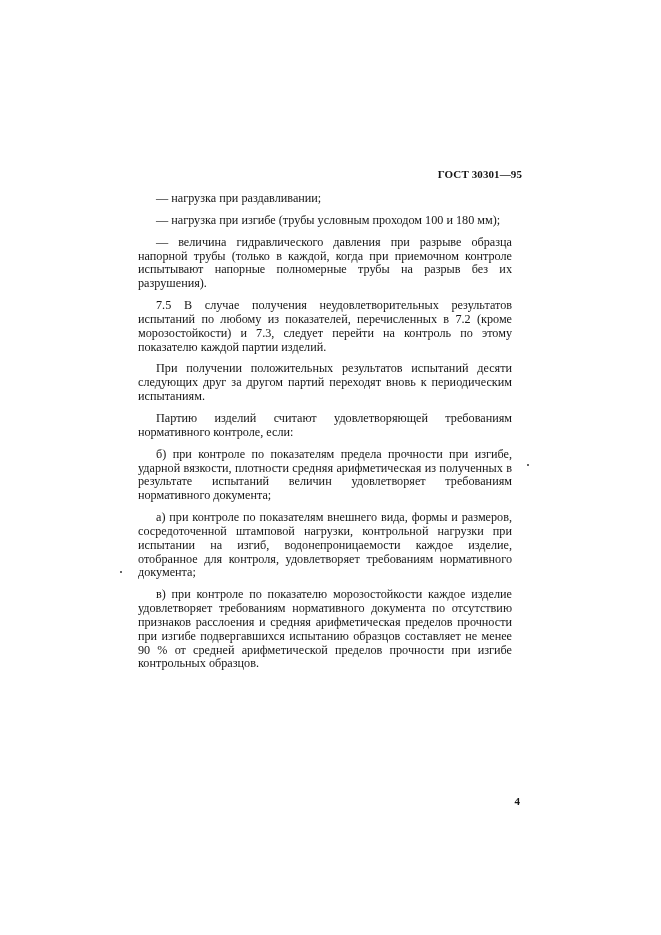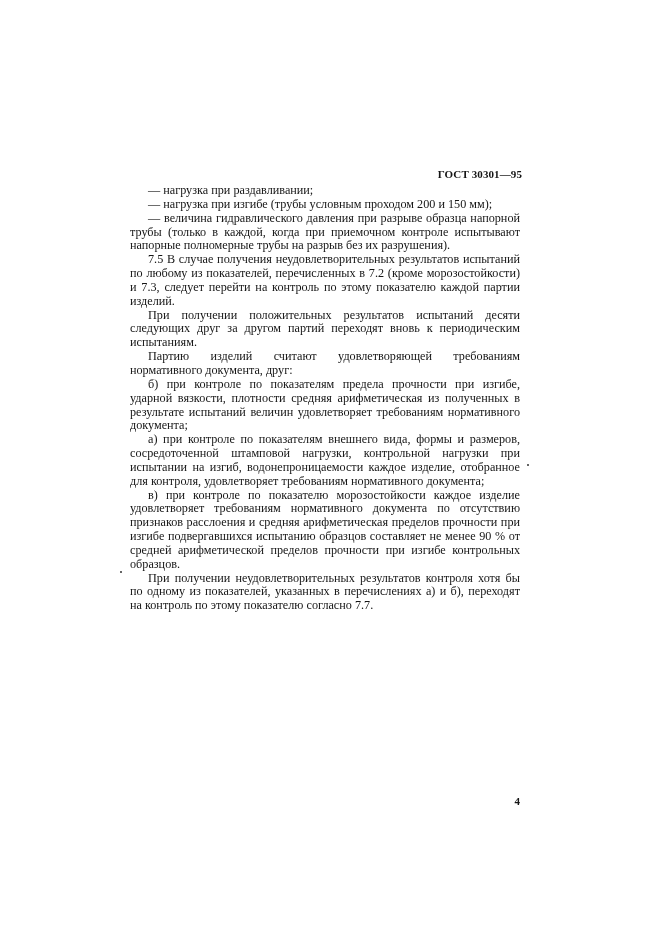--- a/index.html
+++ b/index.html
@@ -1,37 +1,36 @@
 <!DOCTYPE html>
 <html><head>
 <meta charset="utf-8">
 <style>
   html, body { margin:0; padding:0; background:#ffffff; }
   body { width:661px; height:935px; position:relative; overflow:hidden;
          font-family:"Liberation Serif", serif; color:#151515; }
   .header { position:absolute; top:168px; right:139px; font-size:11px; font-weight:bold; letter-spacing:0.1px;padding-left:20px; }
   .content { position:absolute; left:130px; top:184px; width:390px; font-size:12.2px; line-height:13.85px; text-align:justify; }
-  .content p { margin:0; text-indent:18px; }
+  .content p { margin:8px; text-indent:18px; }
   .pageno { position:absolute; top:795px; right:141px; font-size:11px; font-weight:bold; }
   .dot { position:absolute; width:1.5px; height:1.5px; background:#666; }
 </style>
 </head>
 <body>
 
 <div class="header">ГОСТ 30301—95</div>
 
 <div class="content">
   <p>— нагрузка при раздавливании;</p>
-  <p>— нагрузка при изгибе (трубы условным проходом 200 и 150 мм);</p>
+  <p>— нагрузка при изгибе (трубы условным проходом 100 и 180 мм);</p>
   <p>— величина гидравлического давления при разрыве образца напорной трубы (только в каждой, когда при приемочном контроле испытывают напорные полномерные трубы на разрыв без их разрушения).</p>
   <p>7.5 В случае получения неудовлетворительных результатов испытаний по любому из показателей, перечисленных в 7.2 (кроме морозостойкости) и 7.3, следует перейти на контроль по этому показателю каждой партии изделий.</p>
   <p>При получении положительных результатов испытаний десяти следующих друг за другом партий переходят вновь к периодическим испытаниям.</p>
-  <p>Партию изделий считают удовлетворяющей требованиям нормативного документа, друг:</p>
+  <p>Партию изделий считают удовлетворяющей требованиям нормативного контроле, если:</p>
   <p>б) при контроле по показателям предела прочности при изгибе, ударной вязкости, плотности средняя арифметическая из полученных в результате испытаний величин удовлетворяет требованиям нормативного документа;</p>
   <p>а) при контроле по показателям внешнего вида, формы и размеров, сосредоточенной штамповой нагрузки, контрольной нагрузки при испытании на изгиб, водонепроницаемости каждое изделие, отобранное для контроля, удовлетворяет требованиям нормативного документа;</p>
   <p>в) при контроле по показателю морозостойкости каждое изделие удовлетворяет требованиям нормативного документа по отсутствию признаков расслоения и средняя арифметическая пределов прочности при изгибе подвергавшихся испытанию образцов составляет не менее 90 % от средней арифметической пределов прочности при изгибе контрольных образцов.</p>
-  <p>При получении неудовлетворительных результатов контроля хотя бы по одному из показателей, указанных в перечислениях а) и б), переходят на контроль по этому показателю согласно 7.7.</p>
 </div>
 
 <div class="pageno">4</div>
 
 <span class="dot" style="left:527px;top:464px"></span>
 <span class="dot" style="left:120px;top:571px"></span>
 
 </body></html>

